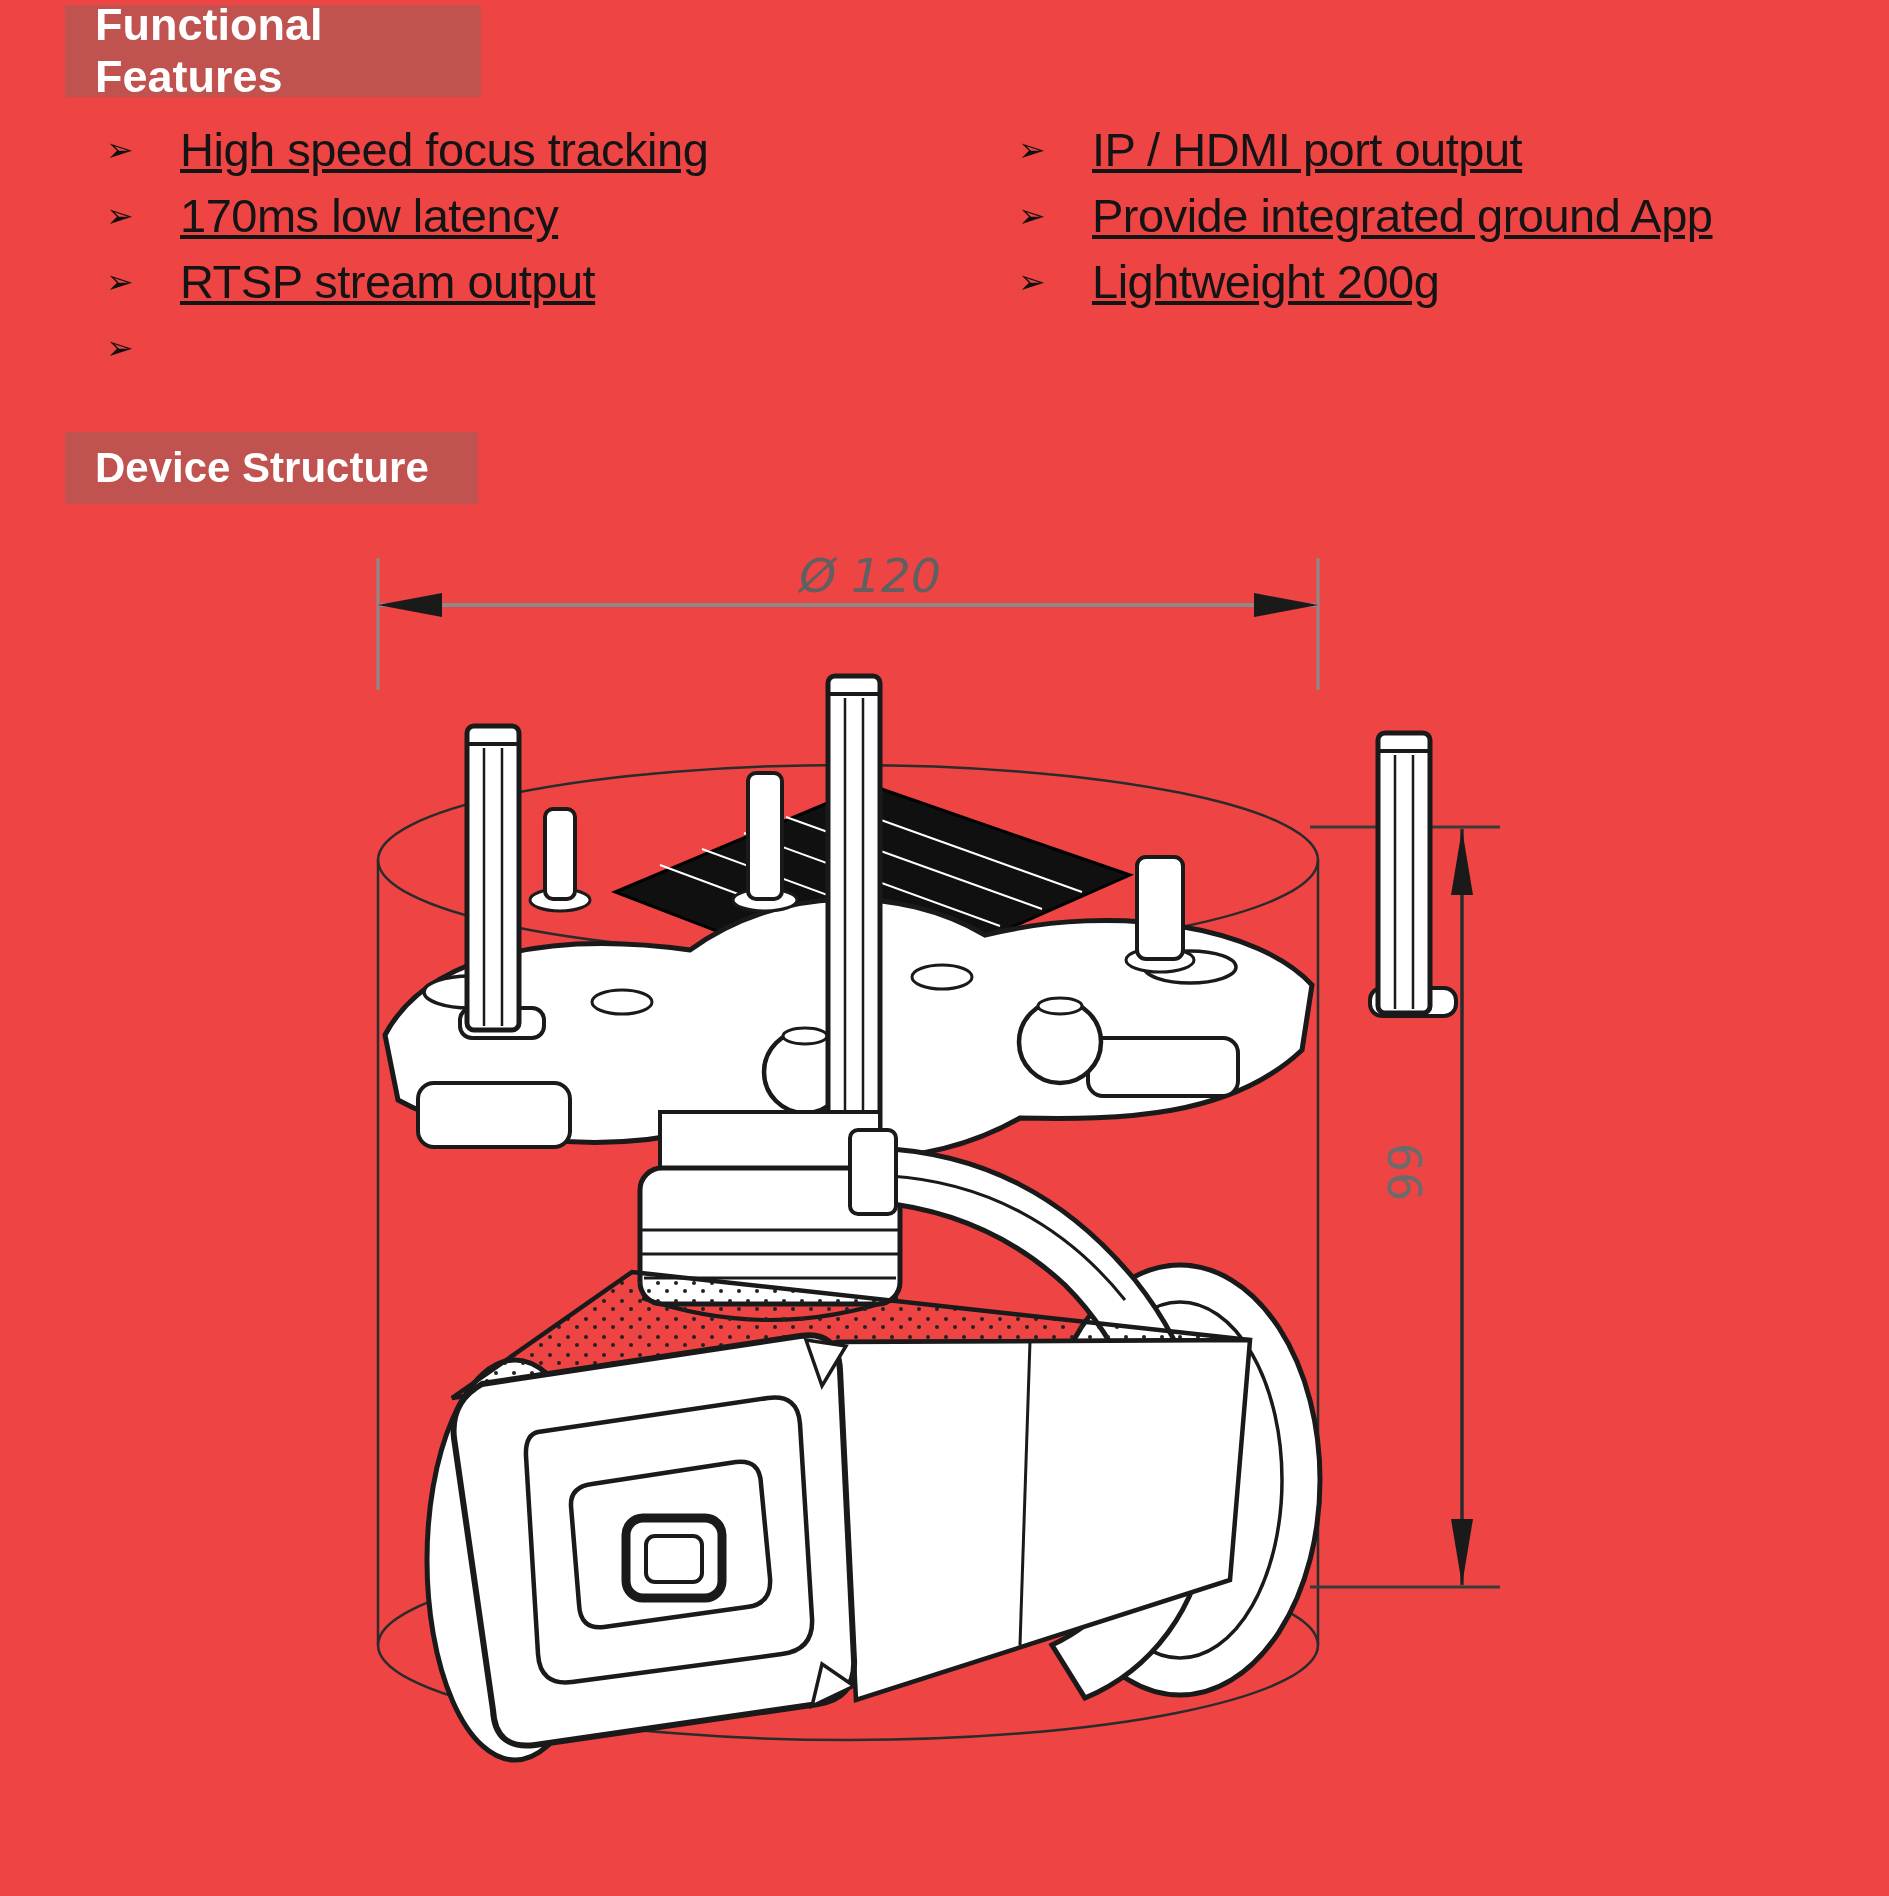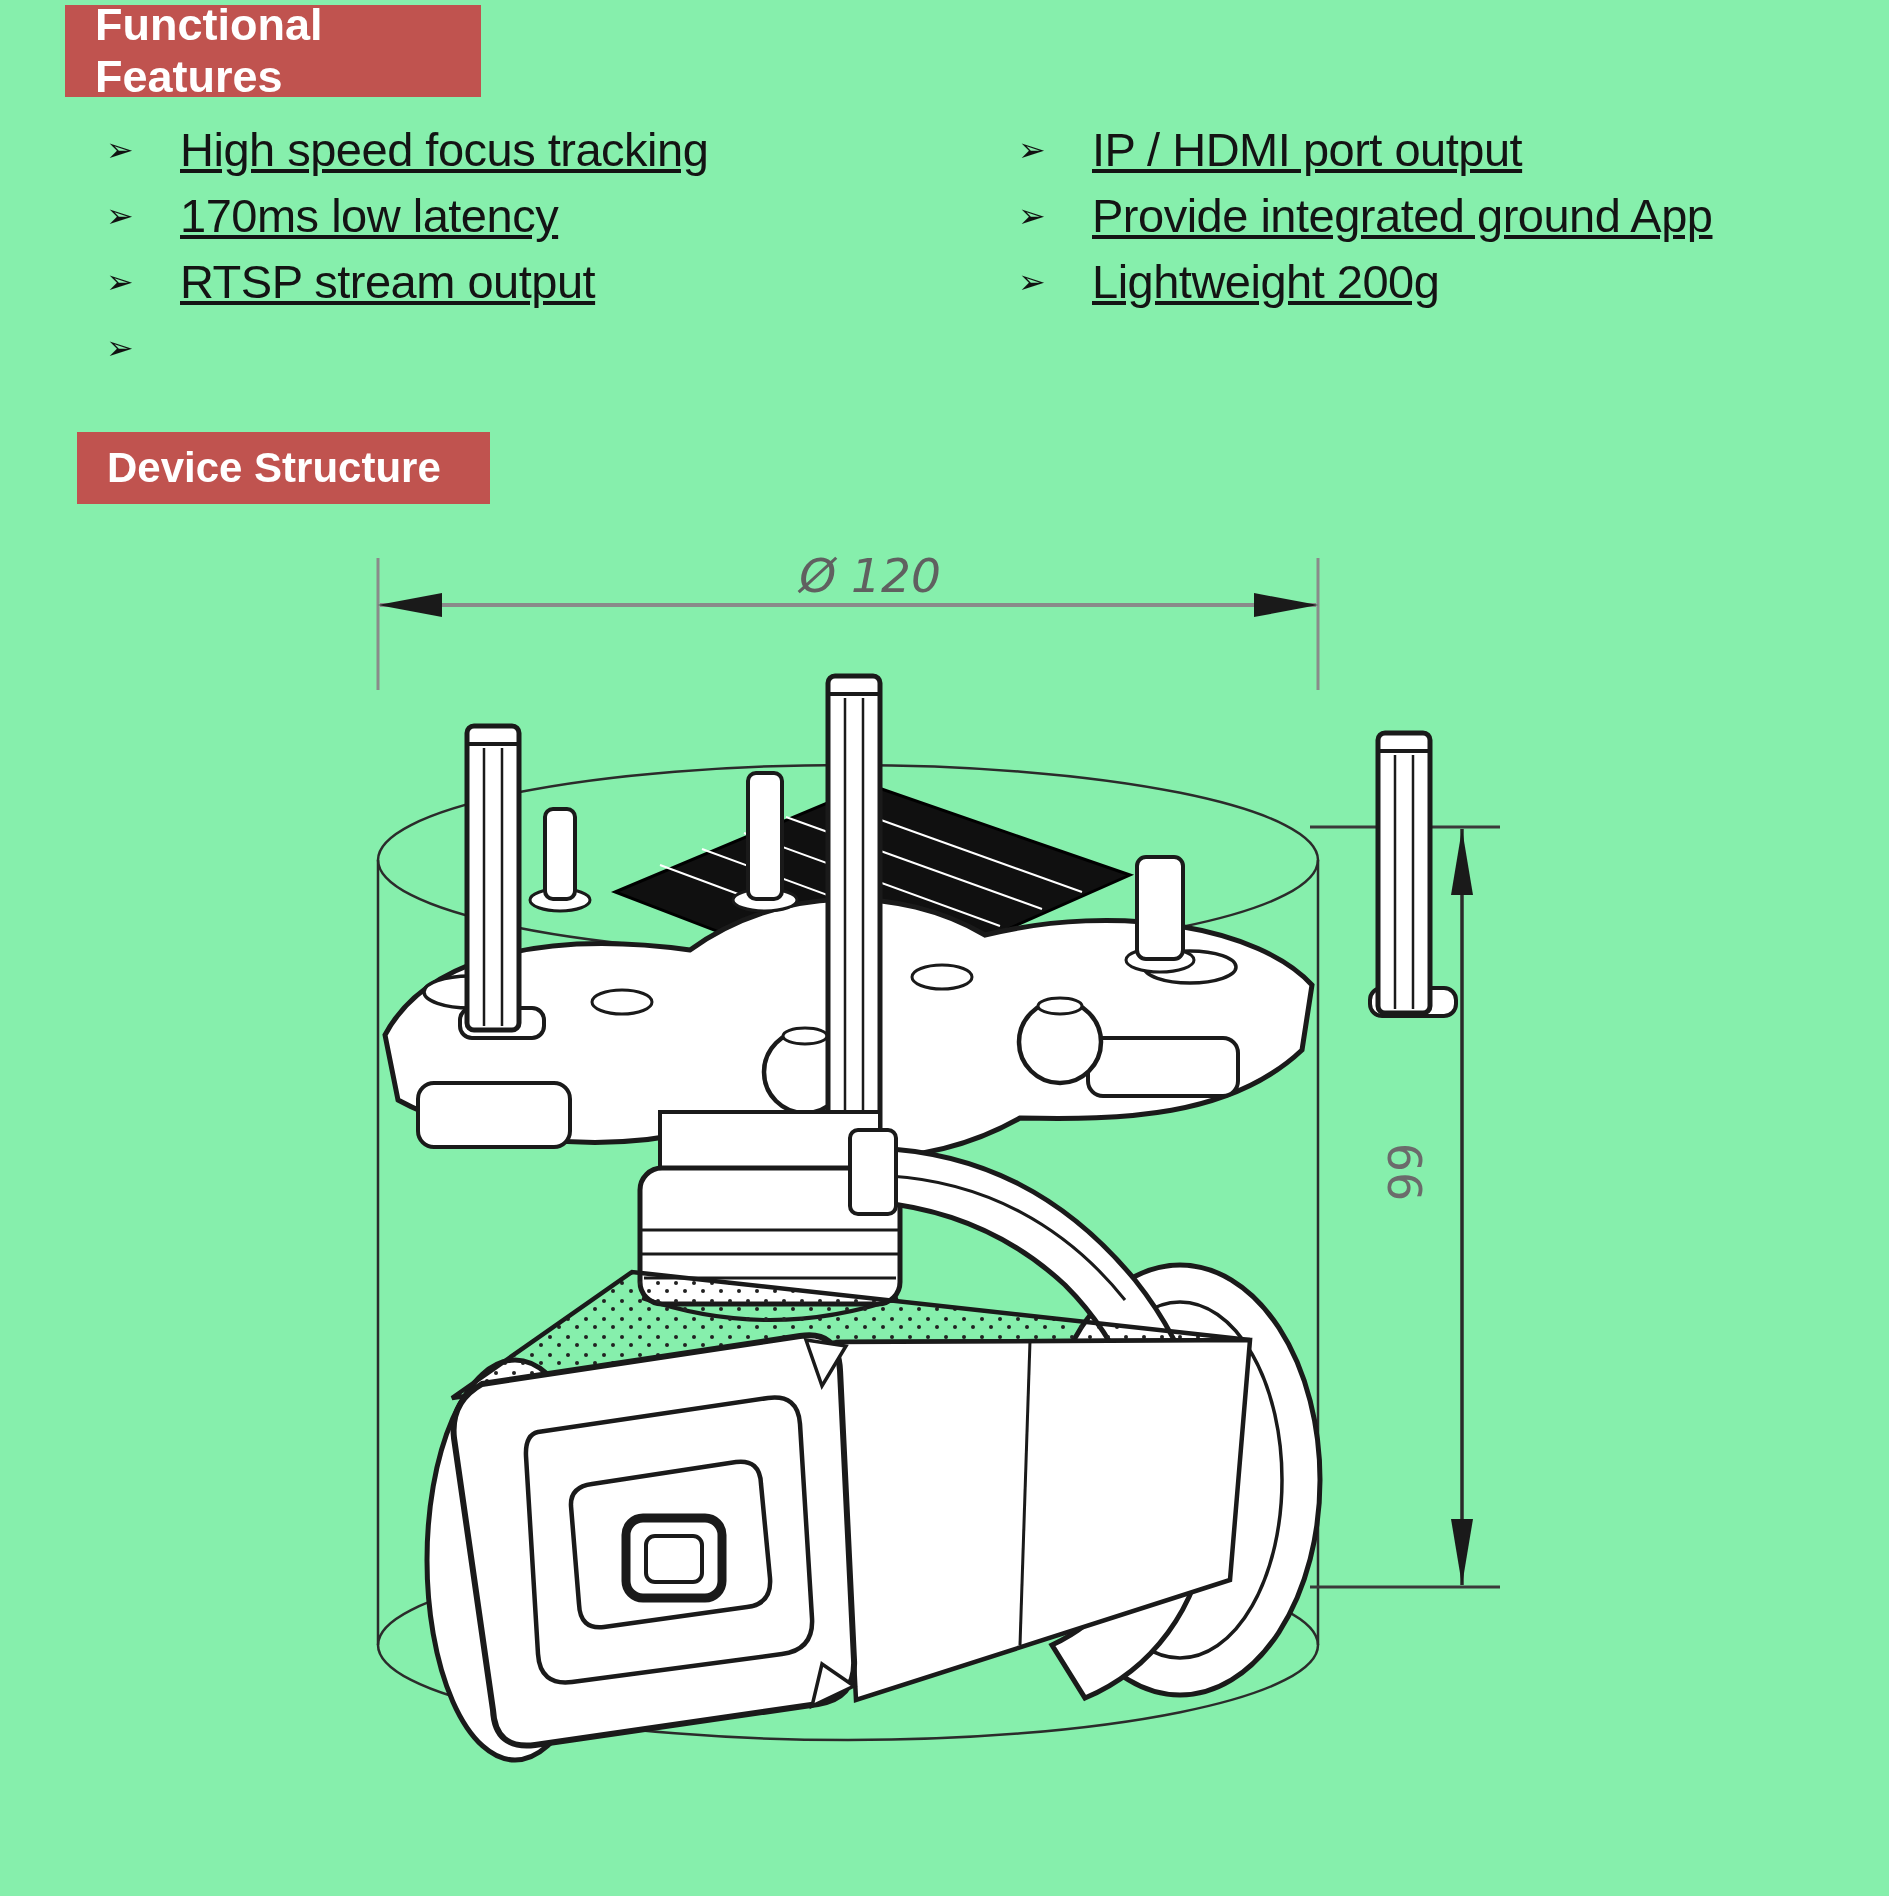--- a/index.html
+++ b/index.html
@@ -1,22 +1,22 @@
 <!DOCTYPE html>
 <html><head>
 <meta charset="utf-8">
 <style>
   html,body{margin:0;padding:0;background:#ffffff;}
-  #page{position:relative;width:1889px;height:1896px;background:#86efac;overflow:hidden;
+  #page{position:relative;width:1889px;height:1896px;background:#ef4444;overflow:hidden;
         font-family:"Liberation Sans",sans-serif;color:#151515;}
   .abs{position:absolute;}
   .hdr{position:absolute;background:#c0534f;color:#ffffff;font-weight:bold;
        display:flex;align-items:center;padding-left:30px;box-sizing:border-box;}
   #hdr-features{left:65px;top:5px;width:416px;height:92px;font-size:45px;}
-  #hdr-structure{left:65px;top:432px;width:413px;height:72px;font-size:42px;margin-left:12px;}
+  #hdr-structure{left:65px;top:432px;width:413px;height:72px;font-size:42px;}
   .col{position:absolute;display:flex;flex-direction:column;}
   #col-left{left:106px;top:116px;}
   #col-right{left:1018px;top:116px;}
   .feat-row{display:flex;height:66px;align-items:center;}
   .bullet{width:46px;font-family:"DejaVu Sans",sans-serif;font-size:33px;color:#111;
           flex:0 0 46px;margin-right:28px;}
   .feat-text{font-size:47px;color:#141414;white-space:nowrap;letter-spacing:-0.5px;text-decoration:underline;}
   .note{position:absolute;left:85px;font-family:"Liberation Serif","DejaVu Serif",serif;
         font-size:35px;color:#111;white-space:nowrap;}
   #note-1{top:1764px;}

